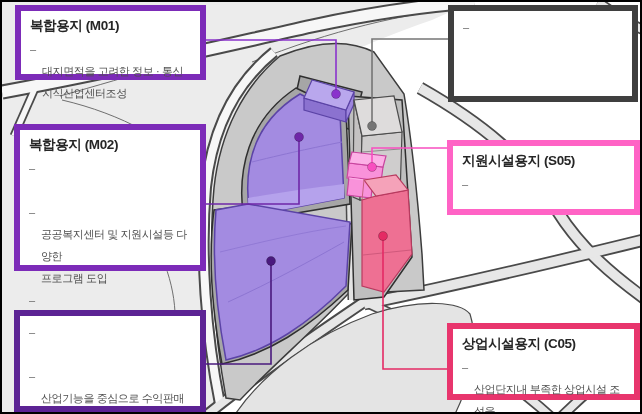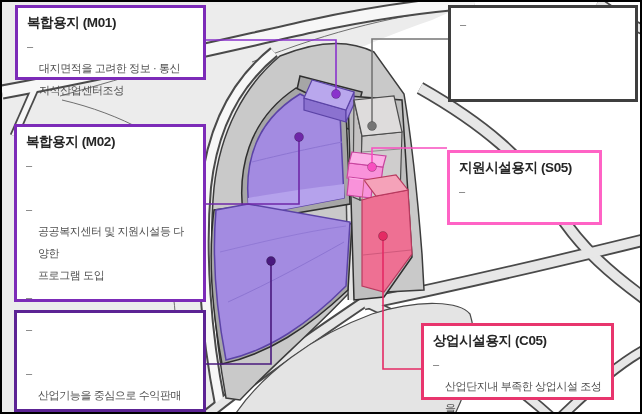--- a/index.html
+++ b/index.html
@@ -5,21 +5,21 @@
   html,body { margin:0; padding:0; background:#888; }
   .stage {
     position:relative; width:642px; height:414px;
     background:#fff; overflow:hidden; box-sizing:border-box;
     border:2px solid #000;
     font-family:"Liberation Sans","DejaVu Sans",sans-serif;
   }
   .map-svg { position:absolute; left:0; top:0; }
   .callout {
     position:absolute; box-sizing:border-box; background:#ffffff;
-    border:3px solid #000000; padding:5px 9px 4px 9px;
+    border:6px solid #000000; padding:5px 9px 4px 9px;
   }
   .callout .title {
     font-size:13.5px; font-weight:bold; color:#262626;
     letter-spacing:-0.4px; line-height:19px; margin-bottom:3px;
     white-space:nowrap;
   }
   .callout .item {
     position:relative; padding-left:12px; font-size:11px; color:#4f4f4f;
     letter-spacing:-0.4px; line-height:22px; white-space:pre-line;
   }
@@ -146,21 +146,21 @@
   </svg>
 
   <div class="callout" style="left: 13px; top: 3px; width: 191px; height: 75px; border-color: rgb(124, 43, 184);">
     <div class="title">복합용지 (M01)</div>
     <div class="item">
       <span class="dash">–</span><span>대지면적을 고려한 정보 · 통신
 지식산업센터조성</span>
     </div>
   </div>
 
-  <div class="callout" style="left: 12px; top: 122px; width: 192px; height: 178px; border-color: rgb(124, 43, 184);">
+  <div class="callout" style="left: 12px; top: 122px; width: 192px; height: 147px; border-color: rgb(124, 43, 184);">
     <div class="title">복합용지 (M02)</div>
     <div class="item">
       <span class="dash">–</span>
     </div>
     <div class="item">
       <span class="dash">–</span><span>공공복지센터 및 지원시설등 다양한
 프로그램 도입</span>
     </div>
     <div class="item">
       <span class="dash">–</span><span>창업보육시설도입으로 신규창업자육성
@@ -177,28 +177,28 @@
 도입</span>
     </div>
   </div>
 
   <div class="callout" style="left: 446px; top: 3px; width: 190px; height: 97px; border-color: rgb(63, 63, 63);">
     <div class="item">
       <span class="dash">–</span>
     </div>
   </div>
 
-  <div class="callout" style="left: 445px; top: 138px; width: 155px; height: 75px; border-color: rgb(255, 99, 197); margin-top: 10px;">
+  <div class="callout" style="left: 445px; top: 138px; width: 193px; height: 75px; border-color: rgb(255, 99, 197);">
     <div class="title">지원시설용지 (S05)</div>
     <div class="item">
       <span class="dash">–</span>
     </div>
   </div>
 
-  <div class="callout" style="left: 419px; top: 321px; width: 193px; height: 77px; border-color: rgb(232, 53, 109);">
+  <div class="callout" style="left: 445px; top: 321px; width: 193px; height: 77px; border-color: rgb(232, 53, 109);">
     <div class="title">상업시설용지 (C05)</div>
     <div class="item">
       <span class="dash">–</span><span>산업단지내 부족한 상업시설 조성을
 통한 단지 활성화</span>
     </div>
   </div>
 
 </div>
 
 </body></html>

